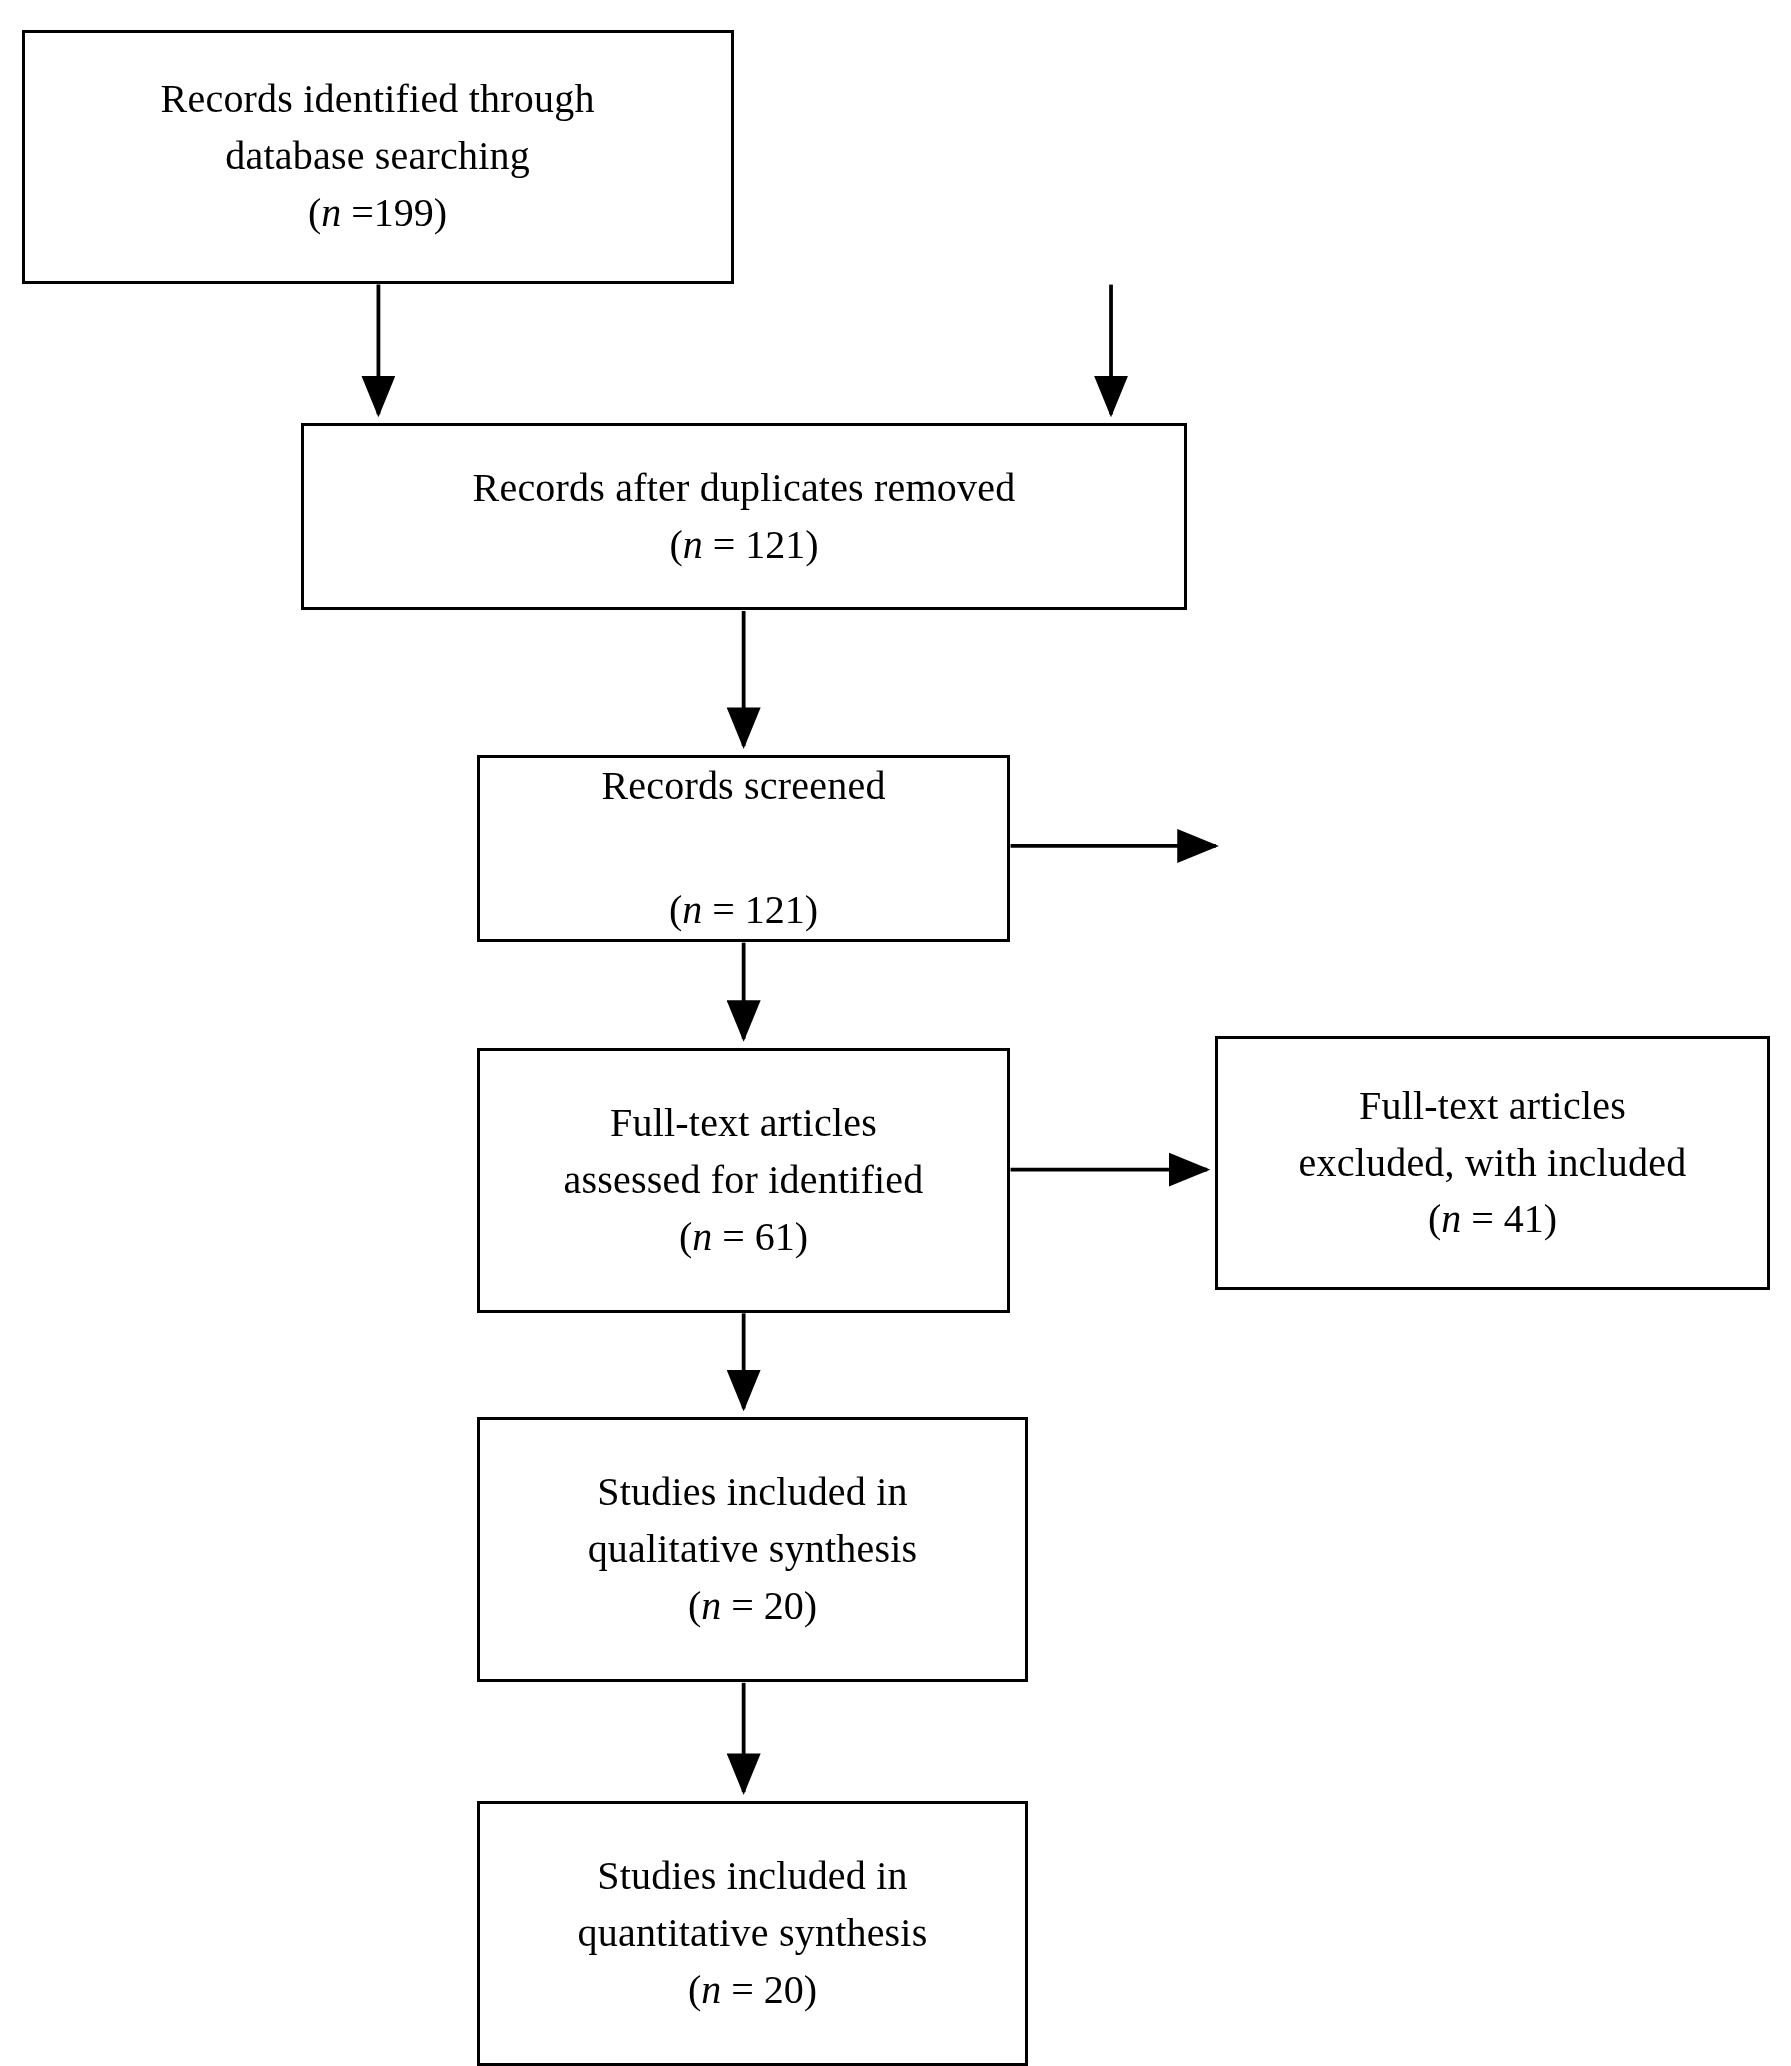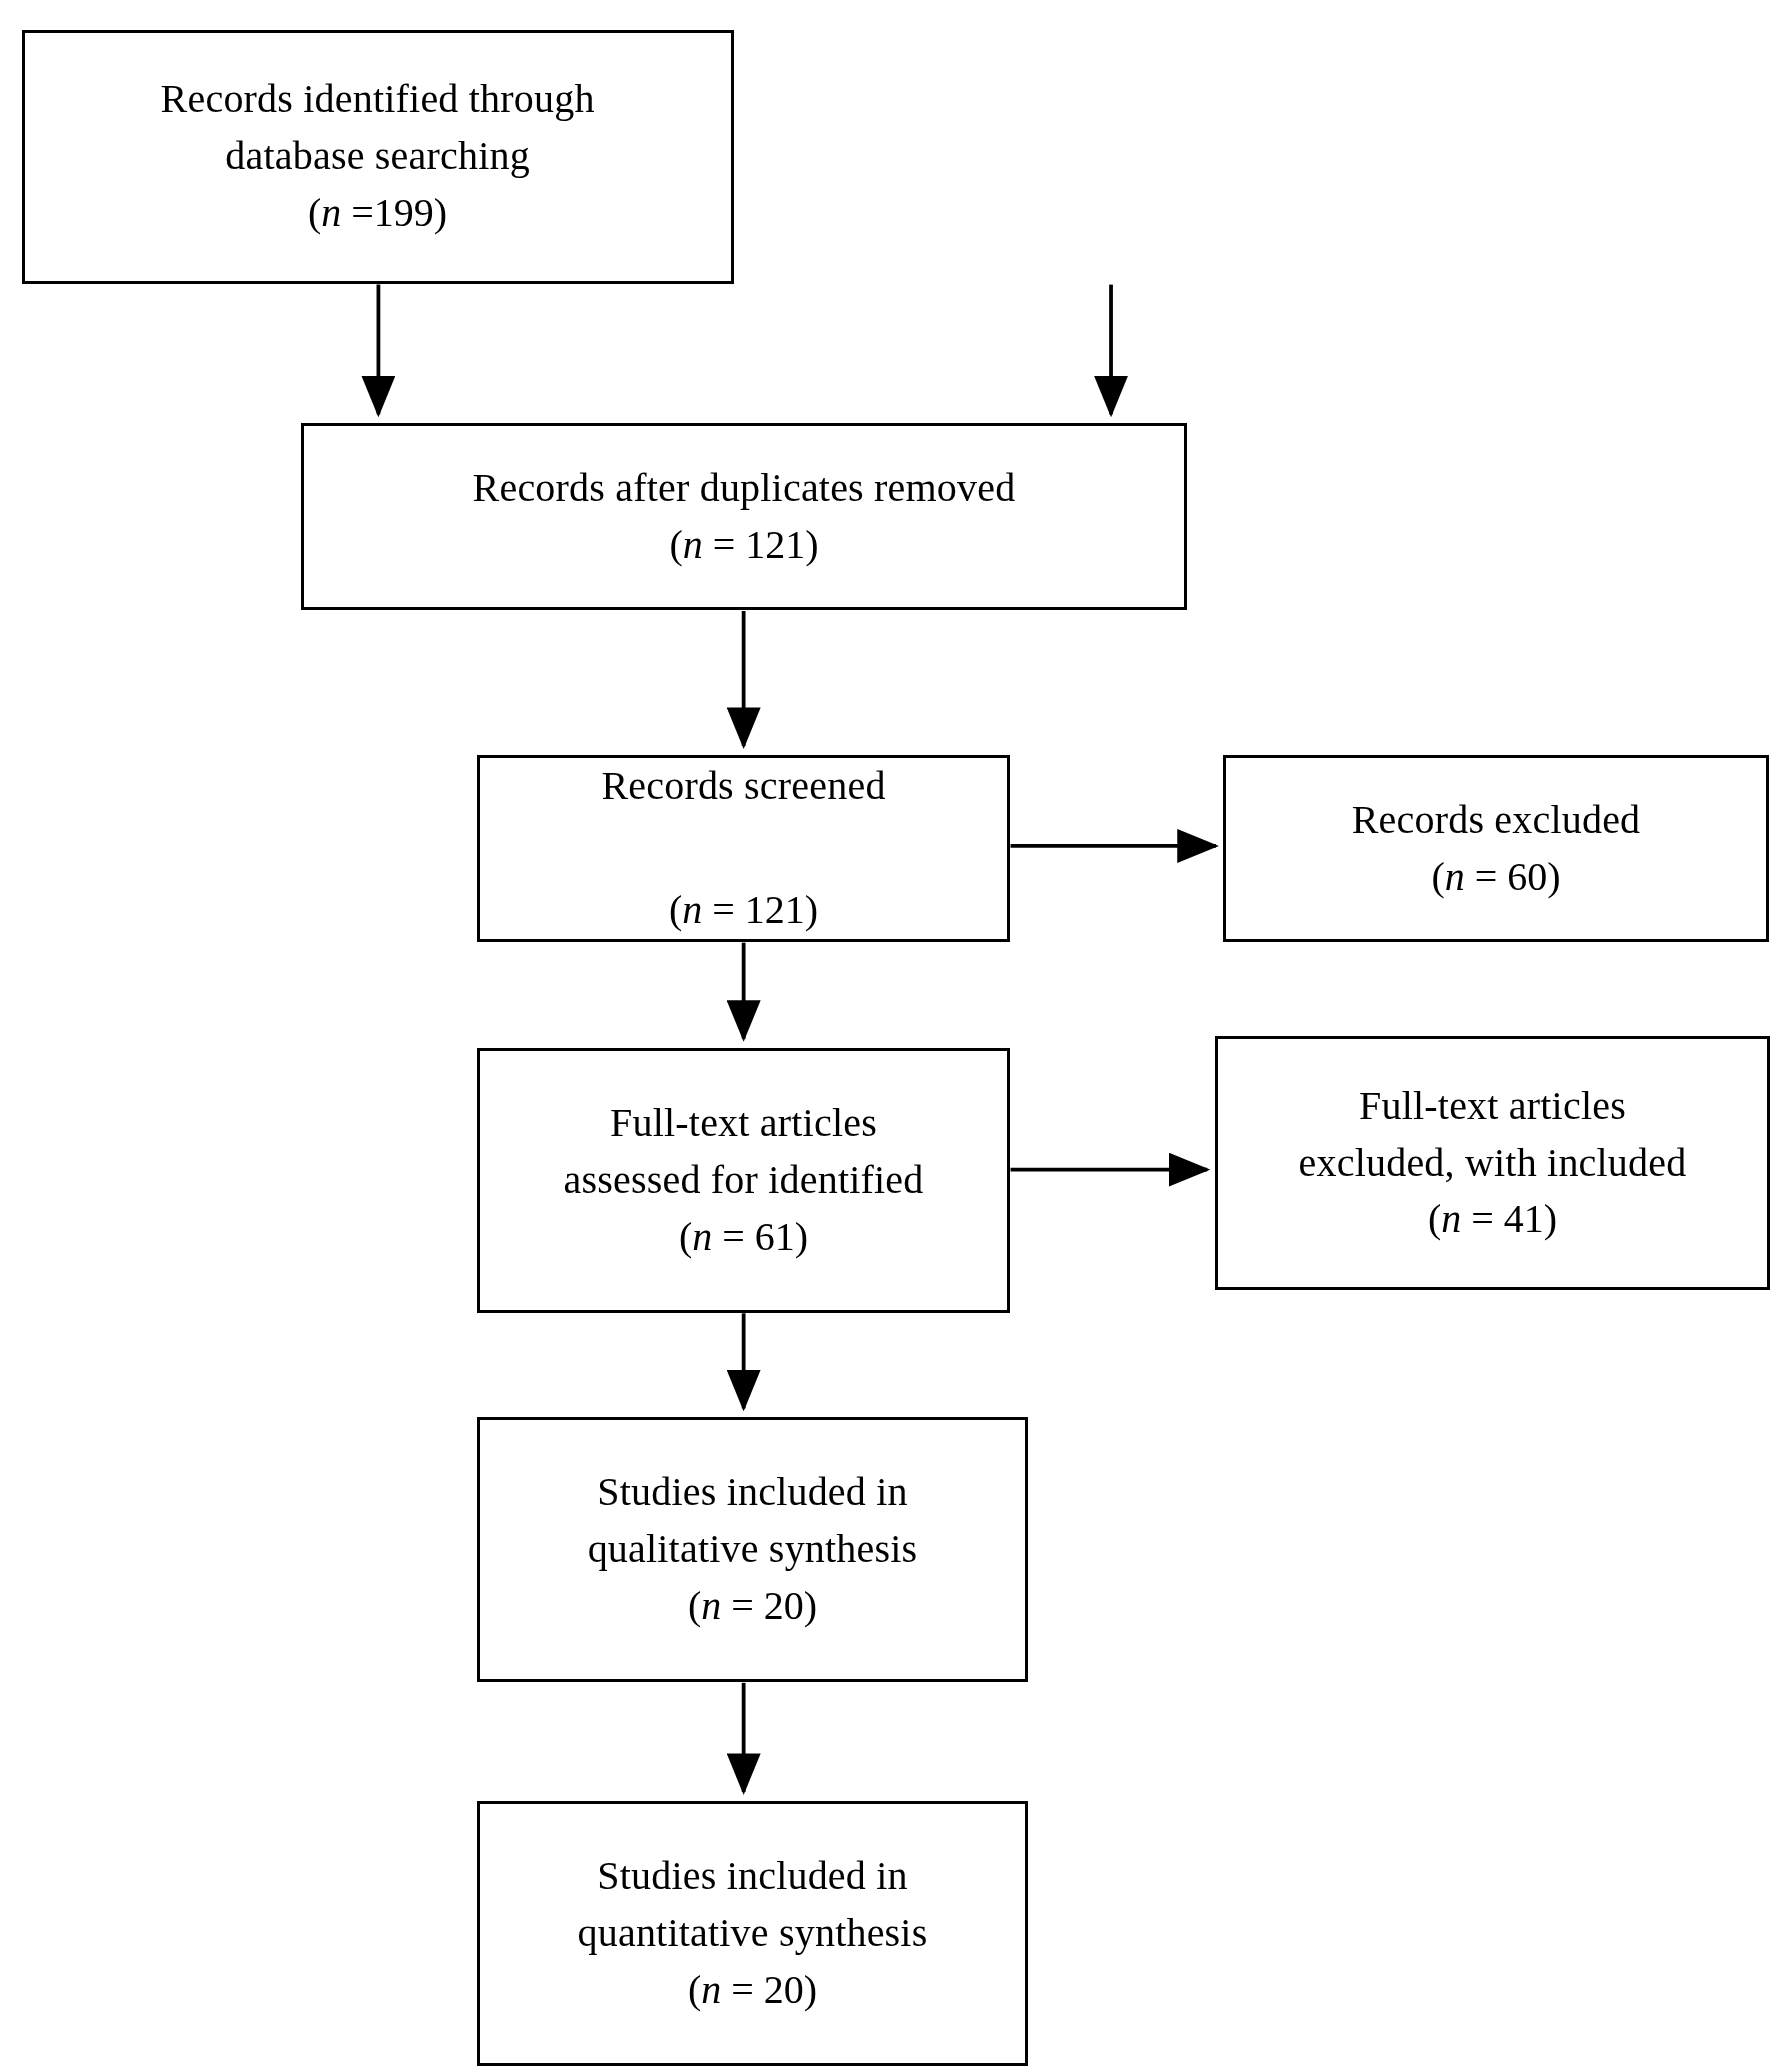--- a/index.html
+++ b/index.html
@@ -103,24 +103,20 @@
   <div class="node-box" id="box-duplicates">
     <span class="node-line">Records after duplicates removed</span>
     <span class="node-count">(<span class="italic-n">n</span> = 121)</span>
   </div>
 
   <div class="node-box" id="box-screened">
     <span class="node-line">Records screened</span>
     <span class="node-count">(<span class="italic-n">n</span> = 121)</span>
   </div>
 
-  <div class="node-box" id="box-rec-excluded">
-    <span class="node-line">Records excluded</span>
-    <span class="node-count">(<span class="italic-n">n</span> = 60)</span>
-  </div>
 
   <div class="node-box" id="box-fulltext">
     <span class="node-line">Full-text articles</span>
     <span class="node-line">assessed for identified</span>
     <span class="node-count">(<span class="italic-n">n</span> = 61)</span>
   </div>
 
   <div class="node-box" id="box-ft-excluded">
     <span class="node-line">Full-text articles</span>
     <span class="node-line">excluded, with included</span>

